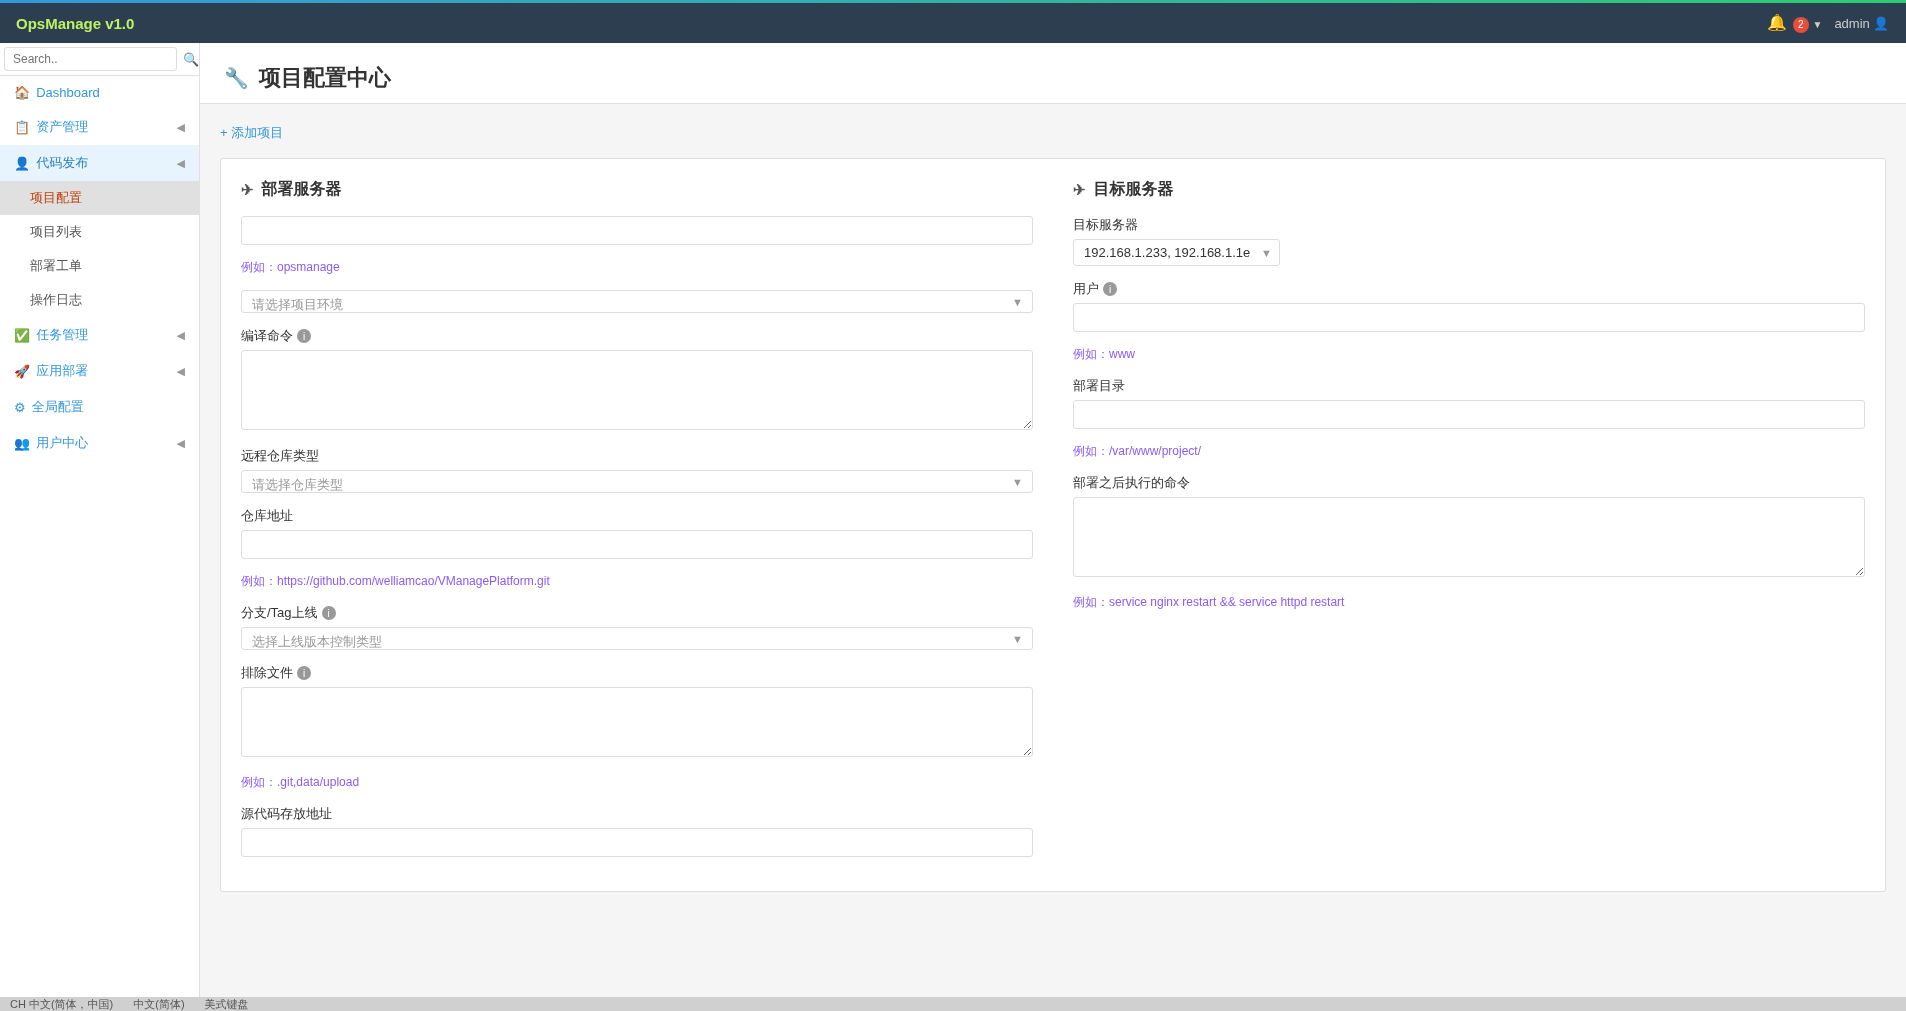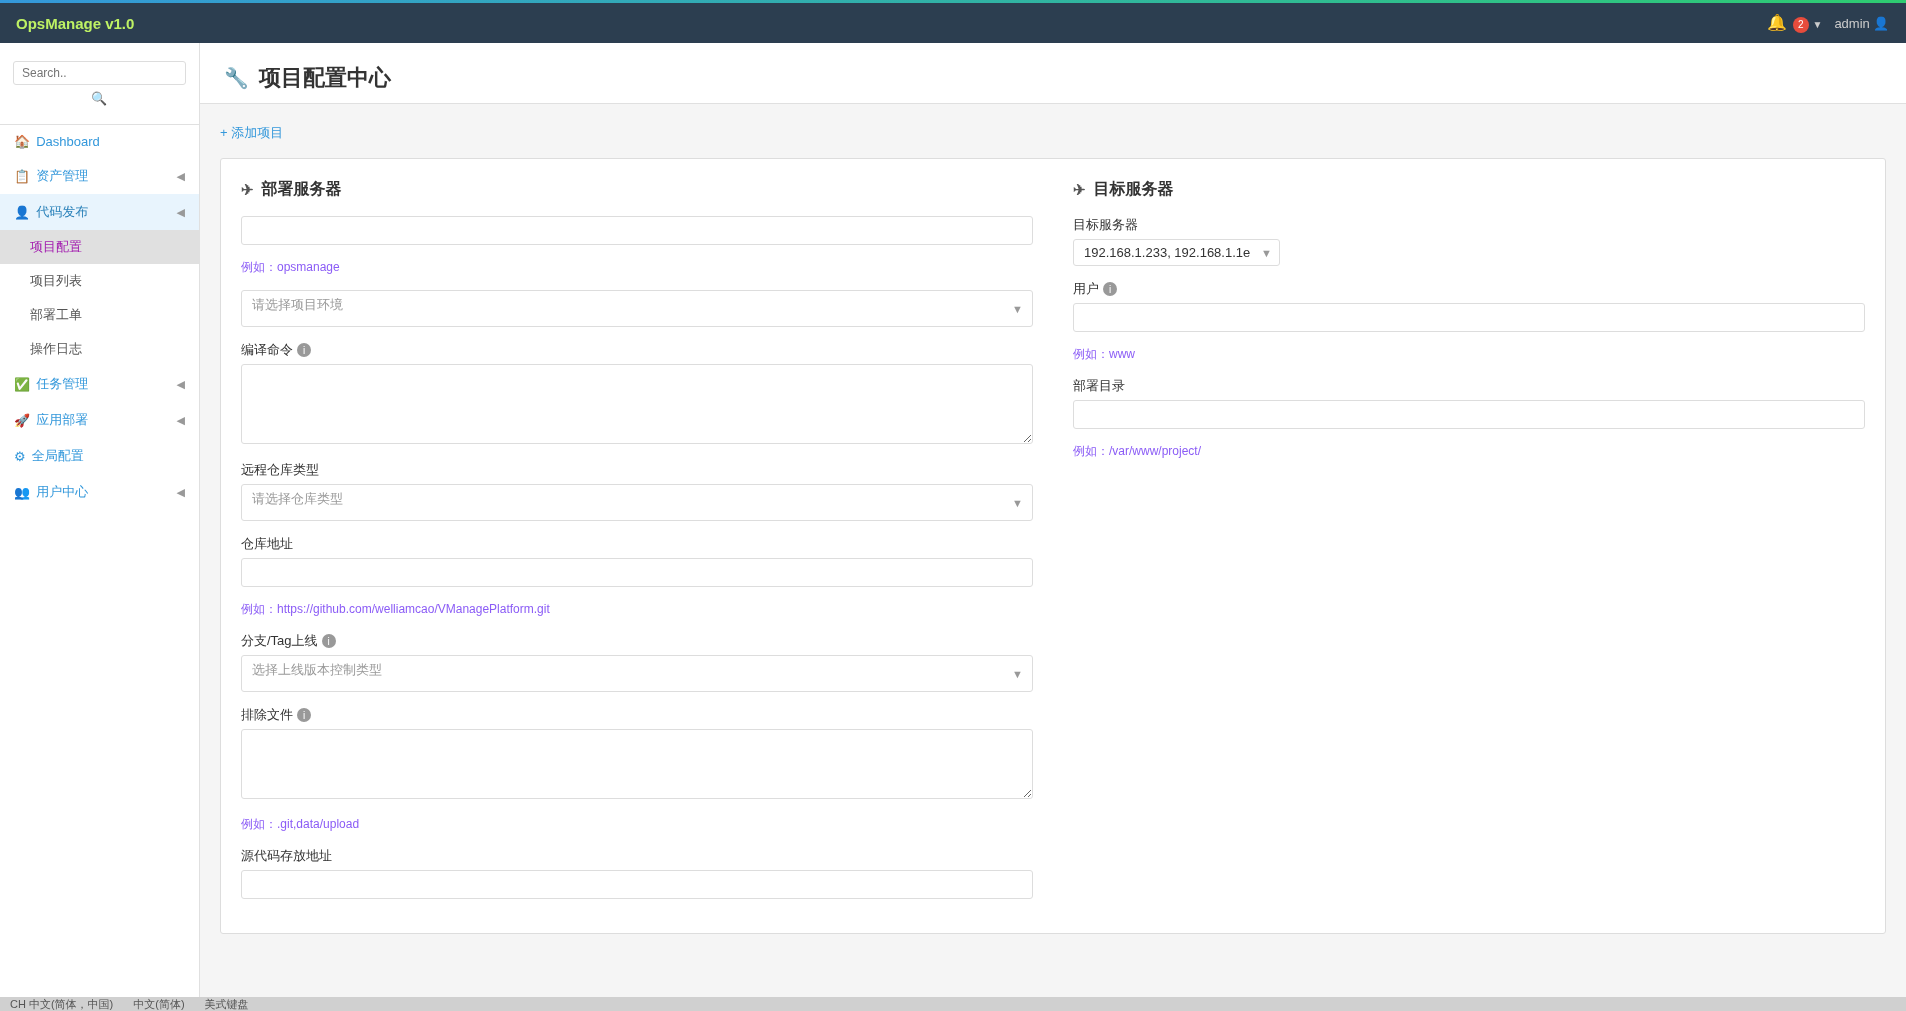--- a/index.html
+++ b/index.html
@@ -39,26 +39,25 @@
     .sidebar {
       width: 200px;
       background: #fff;
       border-right: 1px solid #e0e0e0;
       display: flex;
       flex-direction: column;
       overflow-y: auto;
       flex-shrink: 0;
     }
     .sidebar-search {
-      padding: 18px;
+      padding: 4px;
       display: flex;
       align-items: center;
       gap: 6px;
       border-bottom: 1px solid #e0e0e0;
-      flex-direction: column;
     }
     .sidebar-search input {
       flex: 1;
       border: 1px solid #ddd;
       border-radius: 3px;
       padding: 4px 8px;
       font-size: 12px;
       outline: none;
     }
     .sidebar-search button {
@@ -84,21 +83,21 @@
     .sidebar-item .arrow { margin-left: auto; font-size: 11px; color: #999; }
     .sidebar-sub-item {
       display: flex;
       align-items: center;
       padding: 8px 14px 8px 30px;
       cursor: pointer;
       color: #555;
       font-size: 13px;
       gap: 6px;
     }
-    .sidebar-sub-item.active { background: #e0e0e0; color: #a21caf; font-weight: 500; }
+    .sidebar-sub-item.active { background: #e0e0e0; color: #c2410c; font-weight: 500; }
 
     
     .main-content {
       flex: 1;
       overflow-y: auto;
       padding: 0;
       background: #f5f5f5;
     }
 
     .page-header {
@@ -196,21 +195,21 @@
       resize: vertical;
       height: 80px;
       background: #fff;
     }
 
     .form-select-wrap { position: relative; }
     .form-select {
       width: 100%;
       border: 1px solid #ddd;
       border-radius: 3px;
-      padding: 6px 30px 14px 10px;
+      padding: 6px 30px 0 10px;
       font-size: 13px;
       outline: none;
       appearance: none;
       background: #fff;
       cursor: pointer;
       color: #999;
     }
     .select-arrow {
       position: absolute;
       right: 10px;
@@ -457,20 +456,27 @@
           </div>
 
           <div class="form-group">
             <div class="form-label">
               <span>部署目录</span>
             </div>
             <input type="text" class="form-input" style="">
             <div class="form-hint">例如：/var/www/project/</div>
           </div>
 
+          <div class="form-group">
+            <div class="form-label">
+              <span>部署之后执行的命令</span>
+            </div>
+            <textarea class="form-textarea" style="height: 80px;"></textarea>
+            <div class="form-hint">例如：service nginx restart &amp;&amp; service httpd restart</div>
+          </div>
         </div>
 
       </div>
     </div>
   </div>
 </div>
 
 <div class="statusbar">
   <div class="statusbar-item">
     <span>CH 中文(简体，中国)</span>

